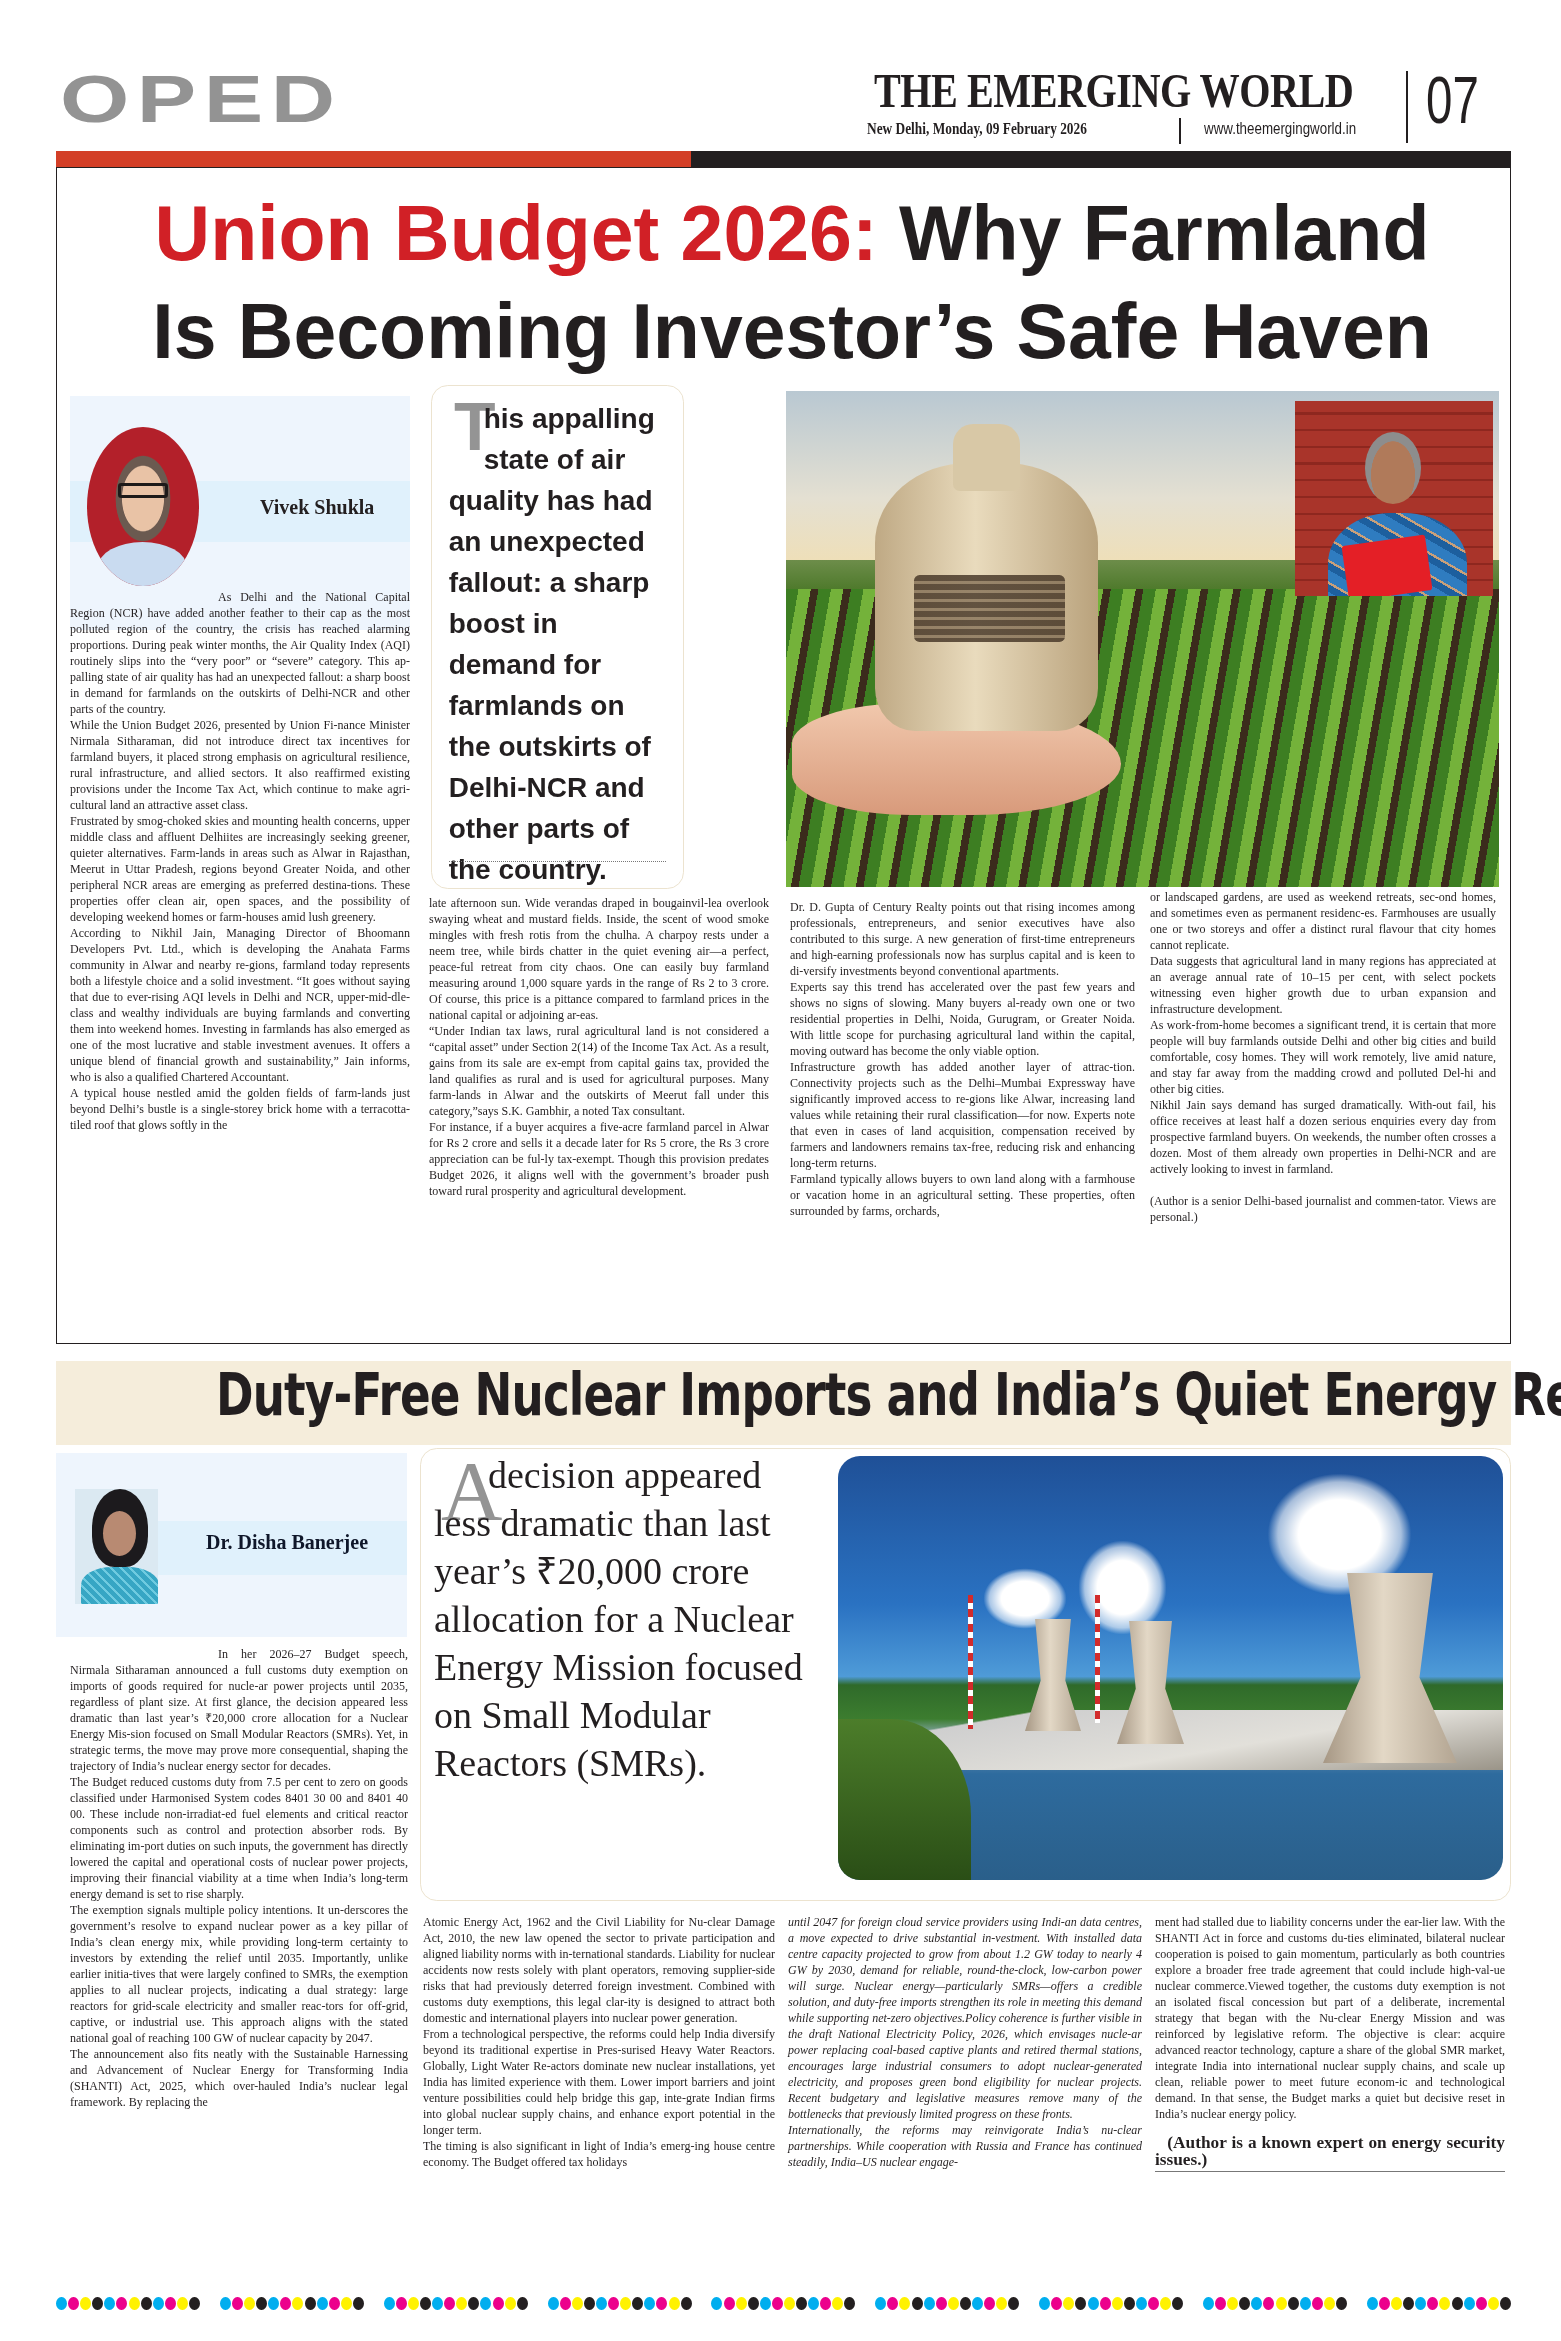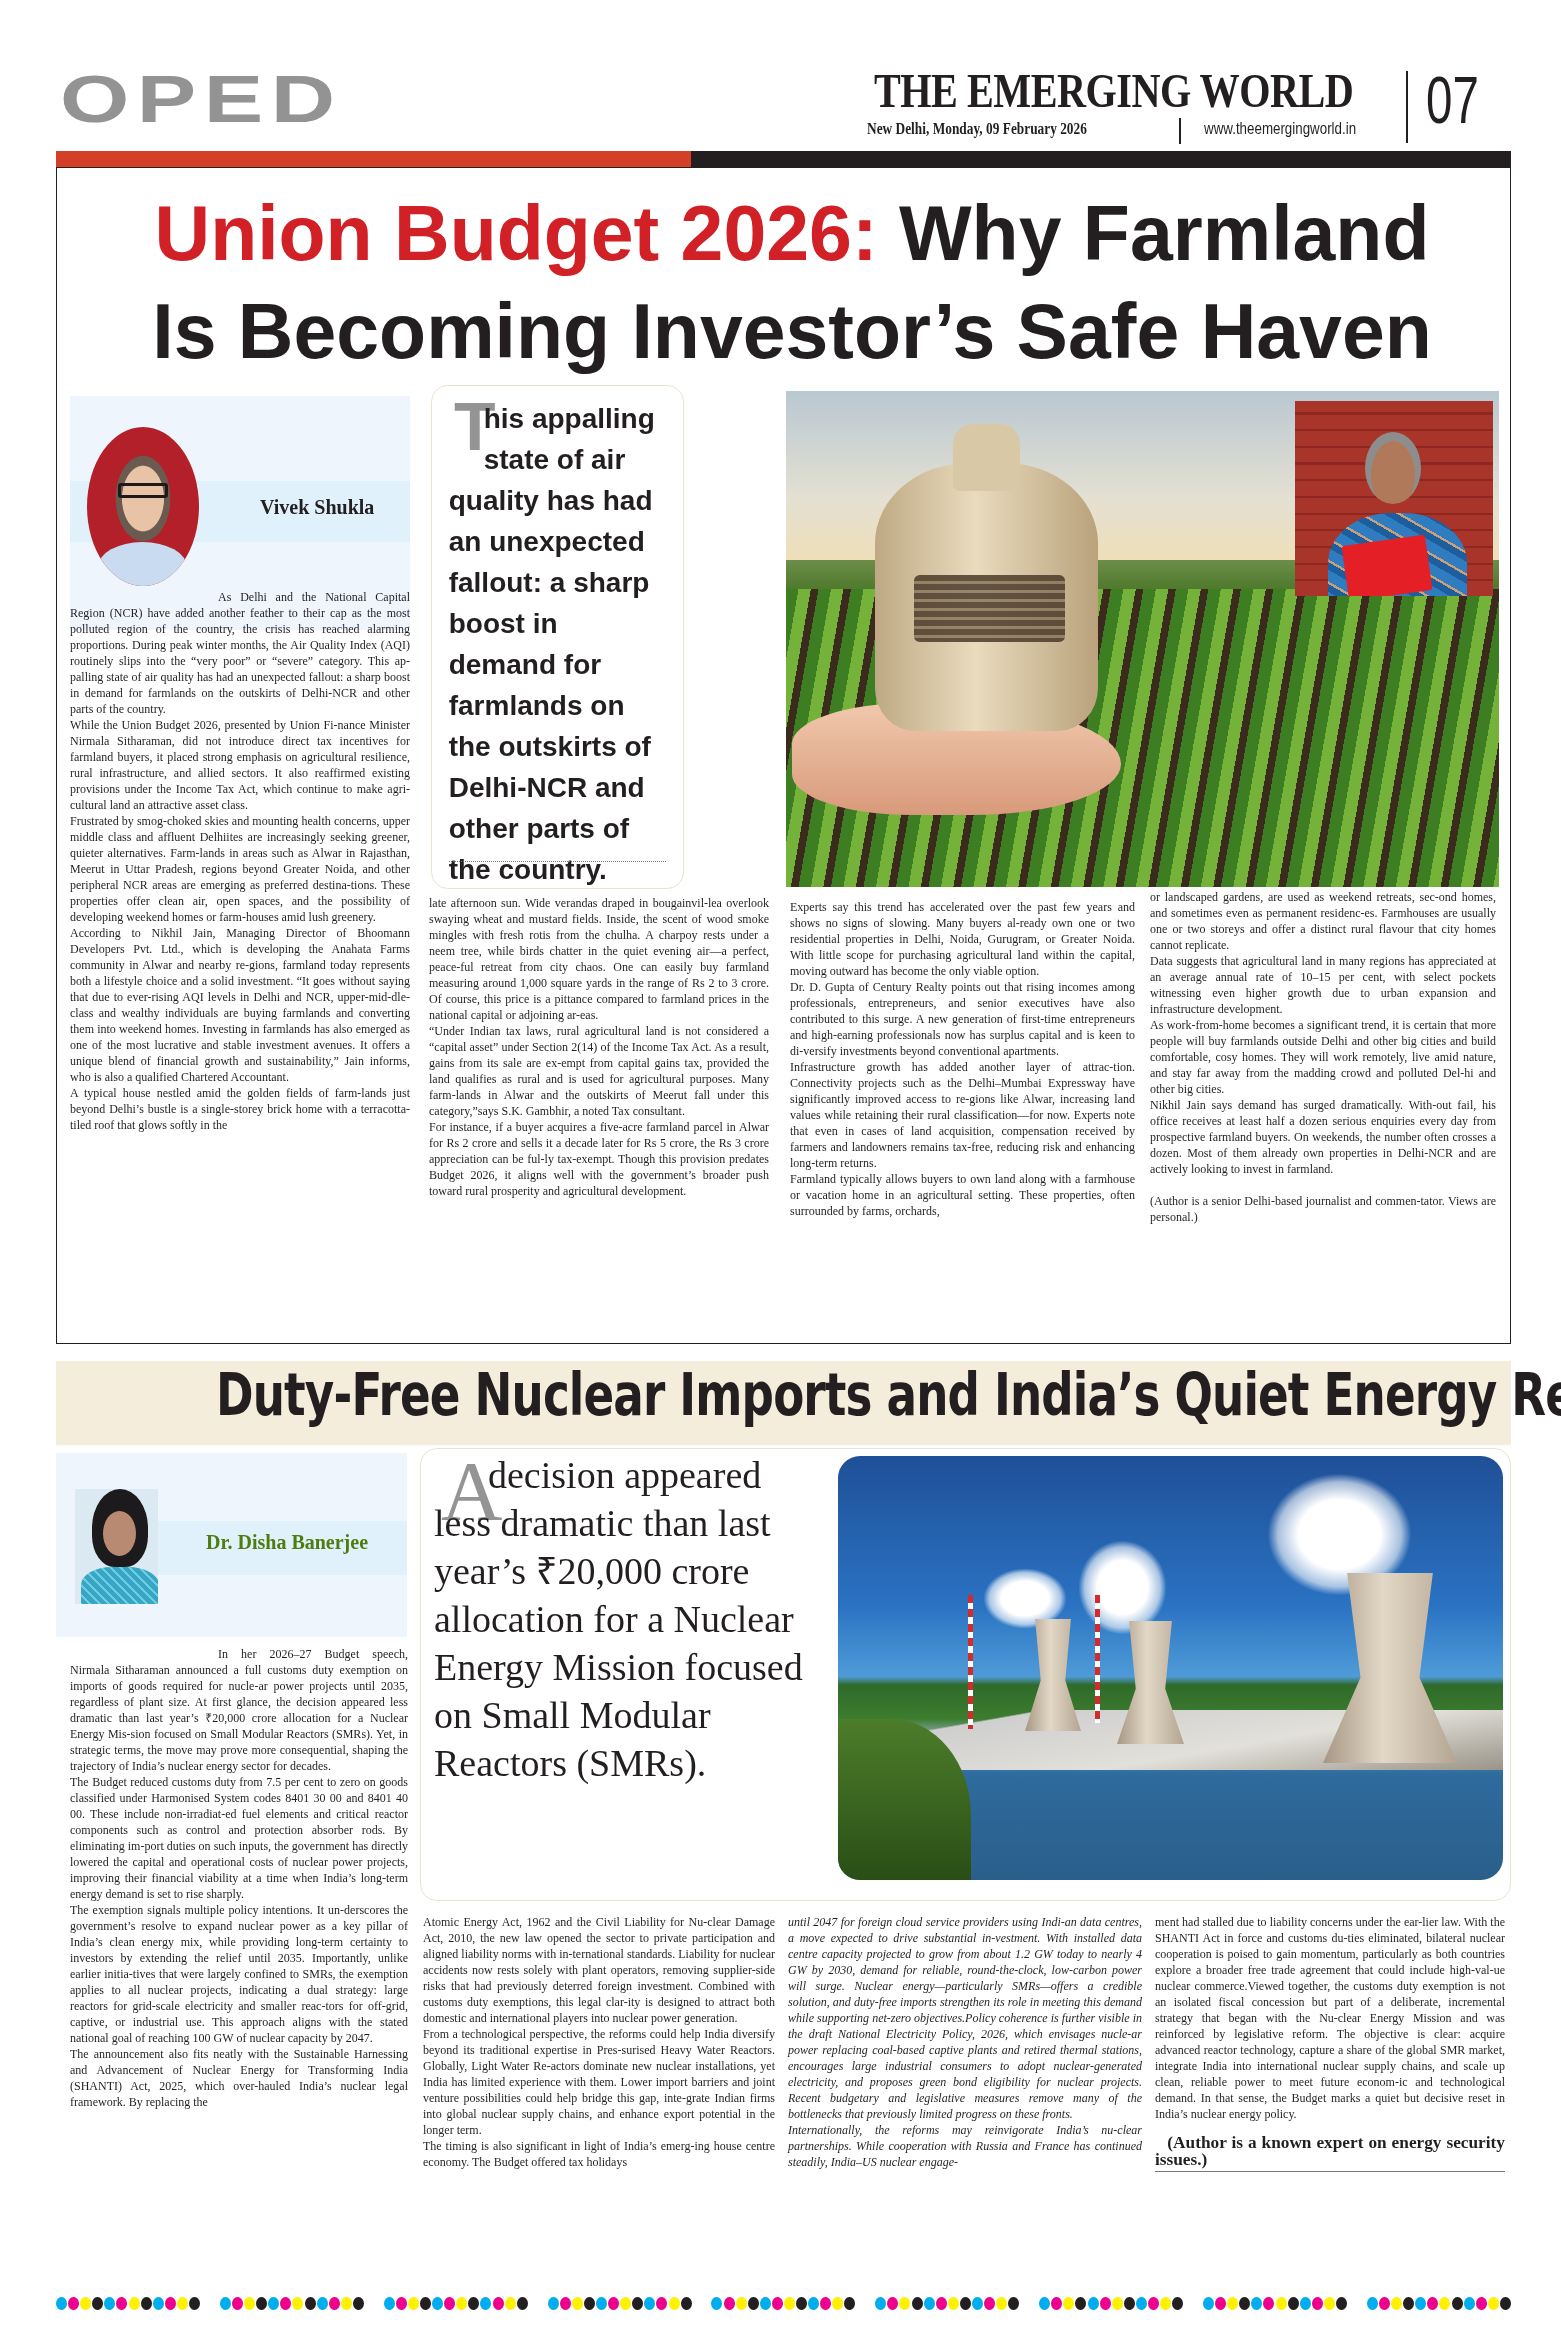--- a/index.html
+++ b/index.html
@@ -63,21 +63,21 @@
   .inset-photo .folio { position: absolute; left: 50px; top: 139px; width: 84px; height: 56px; background: #e41f26; border-radius: 3.3px; transform: rotate(-8deg); }
   .banner2-bg { position: absolute; left: 56px; top: 1361px; width: 1455px; height: 45px; background: #f5eddb; }
   .headline2 { position: absolute; left: 56px; top: 1366px; width: 1455px; text-align: center; font-family: "DejaVu Sans", sans-serif; font-weight: 700; font-size: 58px; line-height: 1; color: #231f20; transform: scaleX(0.78); transform-origin: center top; white-space: nowrap; letter-spacing: -1.1px; }
 
   .author-box2 { position: absolute; left: 56px; top: 1453px; width: 351px; height: 184px; background: #eef5fd; }
   .author-band2 { position: absolute; left: 100px; top: 68px; width: 251px; height: 54px; background: #e0f1fc; }
   .author-photo2 { position: absolute; left: 19px; top: 36px; width: 83px; height: 115px; overflow: hidden; background: #dbe9f2; }
   .author-photo2 .hair { position: absolute; left: 16.7px; top: 0; width: 56px; height: 78px; border-radius: 50% 50% 40% 40%; background: #1c1a1d; }
   .author-photo2 .face { position: absolute; left: 28px; top: 22px; width: 33px; height: 45px; border-radius: 50%; background: #b88a72; }
   .author-photo2 .top { position: absolute; left: 5.6px; top: 78px; width: 78px; height: 45px; border-radius: 40% 40% 0 0; background: repeating-linear-gradient(45deg, #37a6c4 0 4.5px, #6fcbe0 4.5px 6.7px); }
-  .author-name2 { position: absolute; left: 206px; top: 1531px; font-family: "Liberation Serif", serif; font-weight: 700; font-size: 20px; color: #4d7c0f; white-space: nowrap; }
+  .author-name2 { position: absolute; left: 206px; top: 1531px; font-family: "Liberation Serif", serif; font-weight: 700; font-size: 20px; color: #0f172a; white-space: nowrap; }
 
   .pullquote2 { position: absolute; left: 420px; top: 1448px; width: 1091px; height: 453px; border: 1.1px solid #ece3cf; border-radius: 16.7px; background: #fff; }
   .pq2-dropcap { position: absolute; left: 441px; top: 1449px; font-family: "Liberation Serif", serif; font-size: 85px; line-height: 1; color: #949494; }
   .pq2-text { position: absolute; left: 434px; top: 1451px; width: 401px; font-family: "Liberation Serif", serif; font-size: 38px; line-height: 48px; color: #231f20; }
   .pq2-text .l1, .pq2-text .l2 { display: block; padding-left: 54px; }
 
   .hero2 { position: absolute; left: 838px; top: 1456px; width: 665px; height: 424px; border-radius: 22px; overflow: hidden;
     background: linear-gradient(180deg, #1f5097 0%, #2a72c2 35%, #4f9bd8 52%, #2f6a2a 54%, #3c7d2f 62%, #8eaab8 66%, #2e6b9e 75%, #2a5f8a 100%); }
   .hero2 .bank { position: absolute; left: 0; top: 60%; width: 100%; height: 14%; background: linear-gradient(170deg, transparent 20%, #cfcfcf 21%, #e2e0da 60%, #9a9488 100%); }
   .hero2 .tower { position: absolute; background: linear-gradient(90deg, #a69784, #e3d8c6 45%, #b3a592); border-radius: 4.5px 4.5px 0 0; clip-path: polygon(18% 0, 82% 0, 72% 55%, 100% 100%, 0 100%, 28% 55%); }
@@ -159,22 +159,22 @@
   <div class="sack-neck"></div>
   <div class="coins"></div>
 </div>
 <div class="inset-photo">
   <div class="person"></div>
   <div class="head"></div>
   <div class="folio"></div>
 </div>
 
 <div class="col" style="left:790px; top:899px; width:345px;">
+  <p>Dr. D. Gupta of Century Realty points out that rising incomes among professionals, entrepreneurs, and senior executives have also contributed to this surge. A new generation of first-time entrepreneurs and high-earning professionals now has surplus capital and is keen to di-versify investments beyond conventional apartments.</p>
   <p>Experts say this trend has accelerated over the past few years and shows no signs of slowing. Many buyers al-ready own one or two residential properties in Delhi, Noida, Gurugram, or Greater Noida. With little scope for purchasing agricultural land within the capital, moving outward has become the only viable option.</p>
-  <p>Dr. D. Gupta of Century Realty points out that rising incomes among professionals, entrepreneurs, and senior executives have also contributed to this surge. A new generation of first-time entrepreneurs and high-earning professionals now has surplus capital and is keen to di-versify investments beyond conventional apartments.</p>
   <p>Infrastructure growth has added another layer of attrac-tion. Connectivity projects such as the Delhi–Mumbai Expressway have significantly improved access to re-gions like Alwar, increasing land values while retaining their rural classification—for now. Experts note that even in cases of land acquisition, compensation received by farmers and landowners remains tax-free, reducing risk and enhancing long-term returns.</p>
   <p>Farmland typically allows buyers to own land along with a farmhouse or vacation home in an agricultural setting. These properties, often surrounded by farms, orchards,</p>
 </div>
 
 <div class="col" style="left:1150px; top:889px; width:346px;">
   <p>or landscaped gardens, are used as weekend retreats, sec-ond homes, and sometimes even as permanent residenc-es. Farmhouses are usually one or two storeys and offer a distinct rural flavour that city homes cannot replicate.</p>
   <p>Data suggests that agricultural land in many regions has appreciated at an average annual rate of 10–15 per cent, with select pockets witnessing even higher growth due to urban expansion and infrastructure development.</p>
   <p>As work-from-home becomes a significant trend, it is certain that more people will buy farmlands outside Delhi and other big cities and build comfortable, cosy homes. They will work remotely, live amid nature, and stay far away from the madding crowd and polluted Del-hi and other big cities.</p>
   <p>Nikhil Jain says demand has surged dramatically. With-out fail, his office receives at least half a dozen serious enquiries every day from prospective farmland buyers. On weekends, the number often crosses a dozen. Most of them already own properties in Delhi-NCR and are actively looking to invest in farmland.</p>
   <p style="margin-top:15.6px;">(Author is a senior Delhi-based journalist and commen-tator. Views are personal.)</p>

